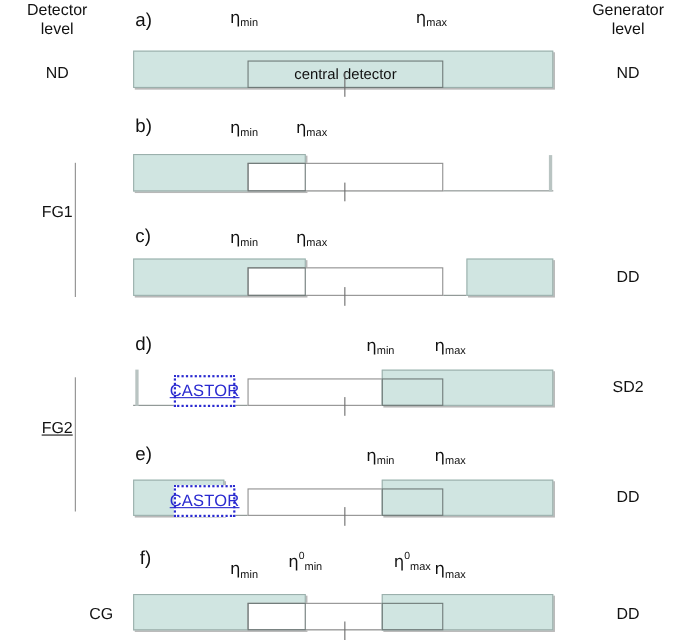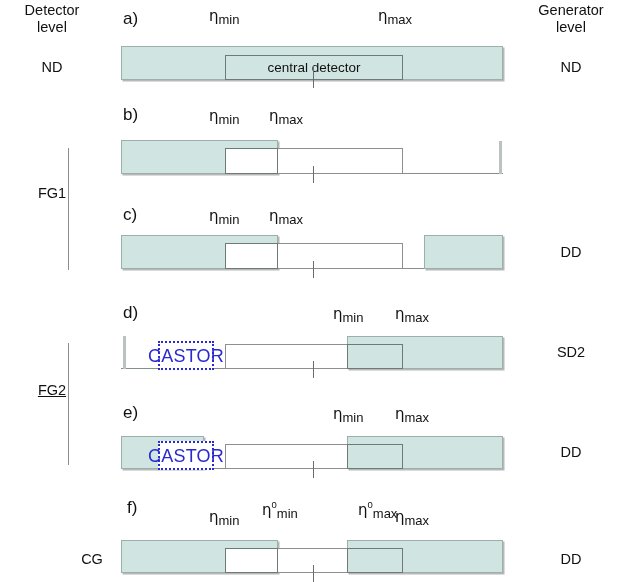--- a/index.html
+++ b/index.html
@@ -53,21 +53,21 @@
 
   
   .eta{
     position:absolute;
     font-size:15px;
     white-space:nowrap;
     color:#111;
     letter-spacing:0;
   }
   .eta .base{font-style:normal;font-family:"DejaVu Sans",sans-serif;}
-  .eta sub{font-size:13px;vertical-align:baseline;position:relative;top:3px;left:0px;}
+  .eta sub{font-size:10px;vertical-align:baseline;position:relative;top:3px;left:0px;}
   .eta sup{font-size:9.5px;vertical-align:baseline;position:relative;top:-7px;left:0px;}
 
   
   .axis{
     position:absolute;
     height:0;
     border-top:1.6px solid #878f8d;
   }
   .block{
     position:absolute;
@@ -97,27 +97,28 @@
     position:absolute;
     width:0;
     border-left:3px solid #b9c4c2;
   }
   .castor{
     position:absolute;
     border:2px dotted #2a2ad0;
     box-sizing:border-box;
     background:#ffffff;
     color:#2a2ad0;
-    font-size:18px;
+    font-size:15px;
     text-align:center;
     line-height:1;
     display:flex;
     align-items:center;
     justify-content:center;
     letter-spacing:0.2px;
+    text-decoration:underline;
   }
   .inbox-label{
     position:absolute;
     font-size:13.5px;
     color:#111;
     text-align:center;
     white-space:nowrap;
   }
 </style>
 </head>

